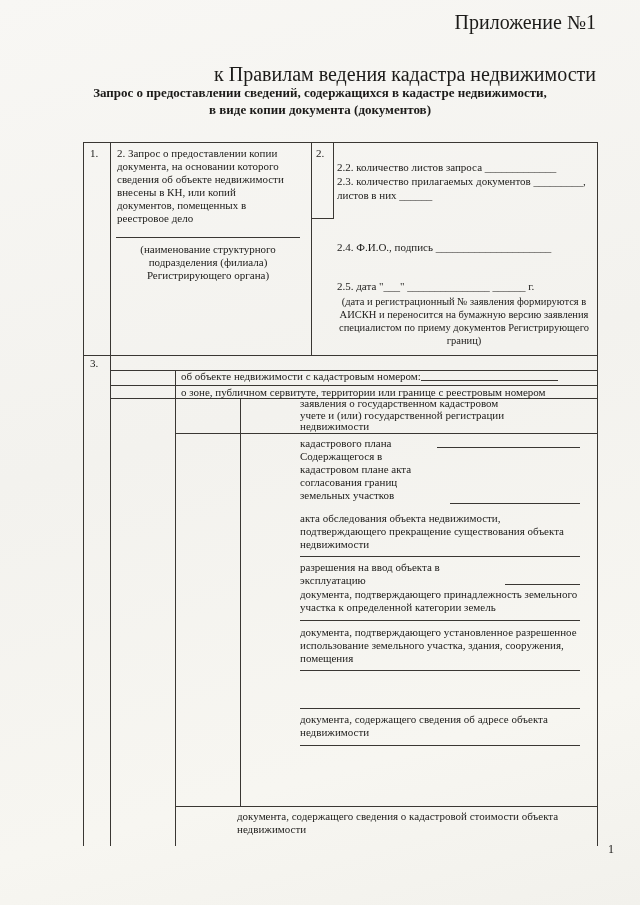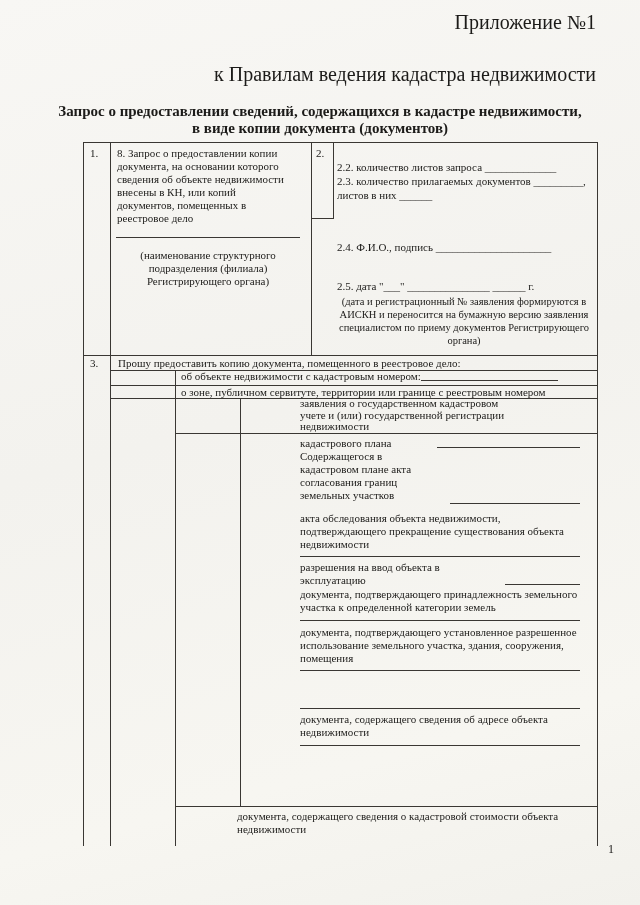--- a/index.html
+++ b/index.html
@@ -10,21 +10,21 @@
   }
   .page{
     position:relative;width:640px;height:905px;overflow:hidden;
     background:linear-gradient(165deg,#f8f7f4 0%,#f3f2ee 45%,#f7f6f1 80%,#f2f1ec 100%);
     color:#1c1b19;
   }
   .t{position:absolute;font-size:11px;line-height:13px;white-space:pre-line;}
   .c{text-align:center;}
   .b{font-weight:bold;}
   .hdr{font-size:20px;line-height:19px;}
-  .title{font-size:15px;line-height:17px;margin-top:19px;}
+  .title{font-size:13px;line-height:17px;}
   .small{font-size:10.5px;line-height:13px;}
   .ln{position:absolute;background:#3a3733;}
   .fill{position:absolute;height:1px;background:#3a3733;}
   .flexrow{position:absolute;display:flex;align-items:flex-end;font-size:11px;line-height:13px;}
   .flexrow .grow{flex:1;border-bottom:1px solid #3a3733;margin-bottom:2px;}
   .pg{font-size:12px;}
 </style>
 </head>
 <body>
 
@@ -46,44 +46,43 @@
 
   <div class="ln" style="left:83px;top:142px;width:1px;height:704px;"></div>
   <div class="ln" style="left:110px;top:142px;width:1px;height:704px;"></div>
   <div class="ln" style="left:175px;top:370px;width:1px;height:476px;"></div>
   <div class="ln" style="left:240px;top:398px;width:1px;height:408px;"></div>
   <div class="ln" style="left:311px;top:142px;width:1px;height:213px;"></div>
   <div class="ln" style="left:333px;top:142px;width:1px;height:76px;"></div>
   <div class="ln" style="left:597px;top:142px;width:1px;height:704px;"></div>
 
   <div class="t" style="left:90px;top:147px;">1.</div>
-  <div class="t" style="left:117px;top:147px;width:190px;">8. Запрос о предоставлении копии
+  <div class="t" style="left:117px;top:147px;width:190px;">2. Запрос о предоставлении копии
 документа, на основании которого
 сведения об объекте недвижимости
 внесены в КН, или копий
 документов, помещенных в
 реестровое дело</div>
   <div class="fill" style="left:116px;top:237px;width:184px;"></div>
-  <div class="t c" style="left:112px;top:249px;width:192px;">(наименование структурного
+  <div class="t c" style="left:112px;top:243px;width:192px;">(наименование структурного
 подразделения (филиала)
 Регистрирующего органа)</div>
 
   <div class="t" style="left:316px;top:147px;">2.</div>
   <div class="t" style="left:337px;top:161px;">2.2. количество листов запроса _____________</div>
   <div class="t" style="left:337px;top:175px;">2.3. количество прилагаемых документов _________,</div>
   <div class="t" style="left:337px;top:189px;">листов в них ______</div>
   <div class="t" style="left:337px;top:241px;">2.4. Ф.И.О., подпись _____________________</div>
   <div class="t" style="left:337px;top:280px;">2.5. дата "___" _______________ ______ г.</div>
   <div class="t small c" style="left:334px;top:295px;width:260px;">(дата и регистрационный № заявления формируются в
 АИСКН и переносится на бумажную версию заявления
 специалистом по приему документов Регистрирующего
-органа)</div>
+границ)</div>
 
   <div class="t" style="left:90px;top:357px;">3.</div>
-  <div class="t" style="left:118px;top:357px;">Прошу предоставить копию документа, помещенного в реестровое дело:</div>
 
   <div class="flexrow" style="left:181px;top:370px;width:377px;">
     <span>об объекте недвижимости с кадастровым номером:</span>
     <span class="grow"></span>
   </div>
 
   <div class="t" style="left:181px;top:386px;">о зоне, публичном сервитуте, территории или границе с реестровым номером</div>
 
   <div class="t" style="left:300px;top:398px;width:245px;line-height:11.5px;">заявления о государственном кадастровом
 учете и (или) государственной регистрации

